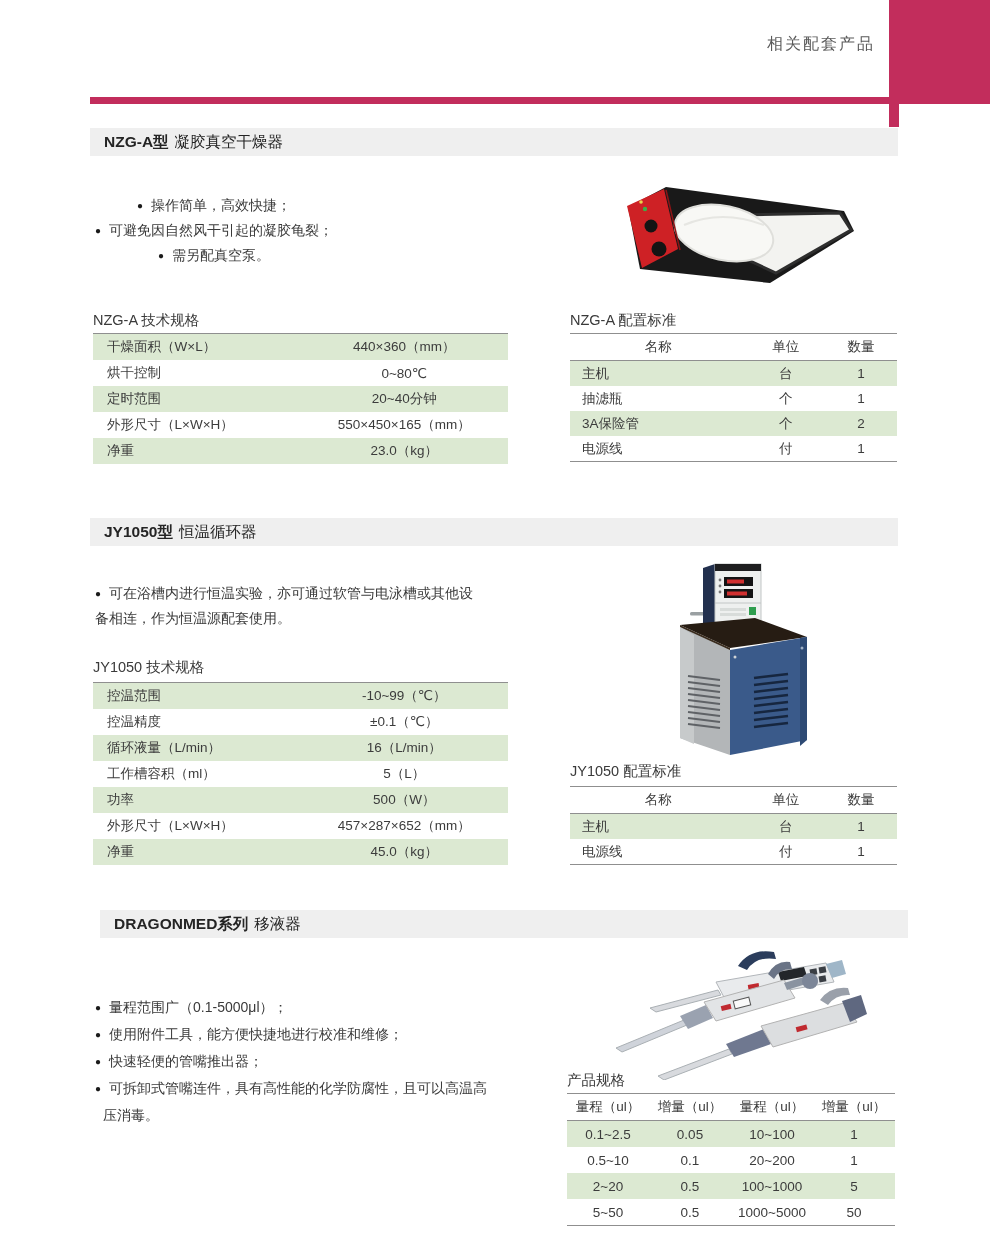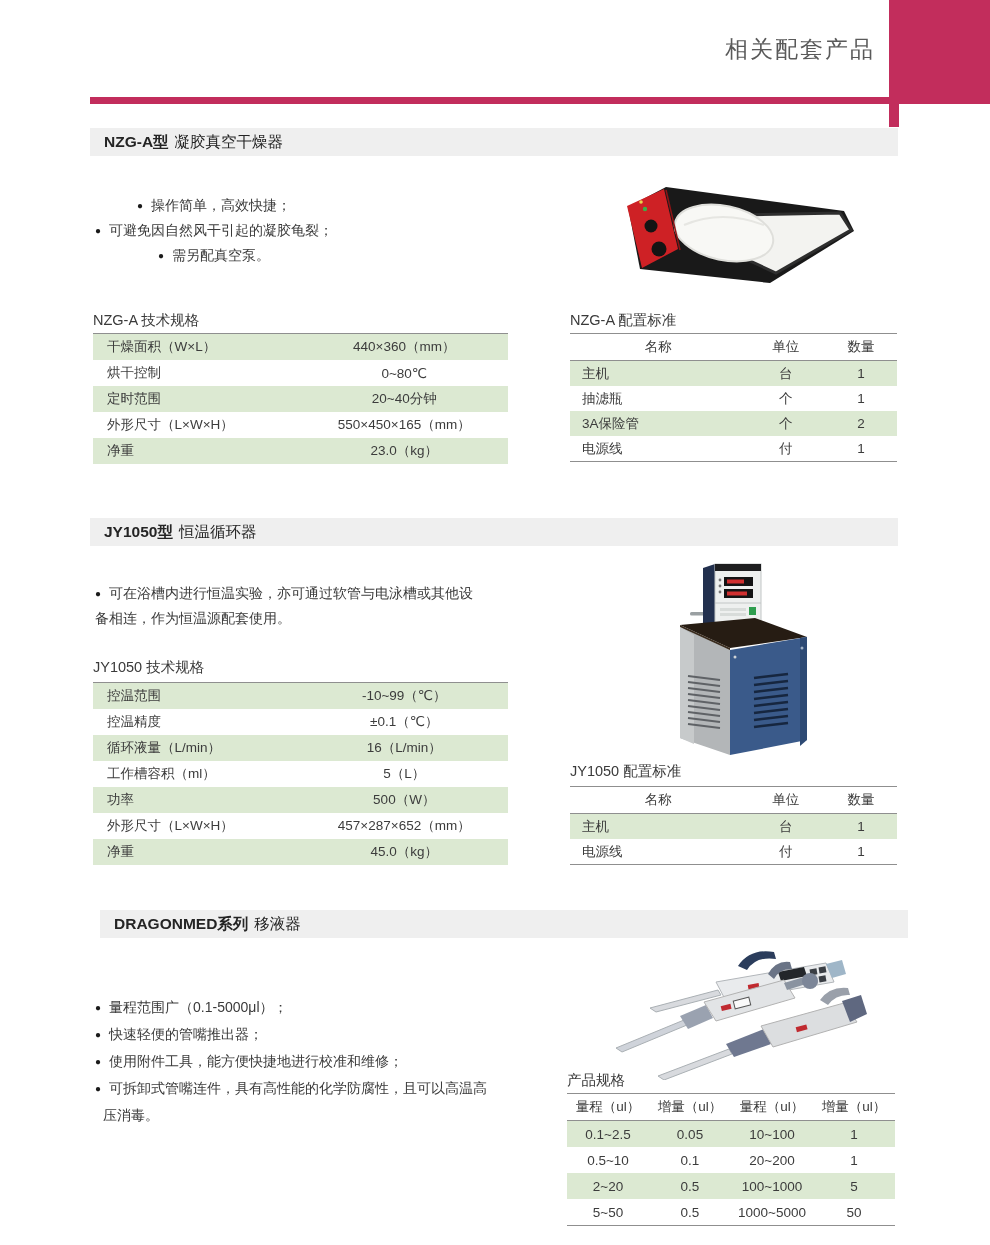--- a/index.html
+++ b/index.html
@@ -1,21 +1,21 @@
 <!DOCTYPE html>
 <html><head>
 <meta charset="utf-8">
 <style>
   html,body{margin:0;padding:0;background:#ffffff;}
   #page{
     position:relative;width:990px;height:1245px;margin:0 auto;background:#ffffff;
     font-family:"Liberation Sans","DejaVu Sans",sans-serif;color:#3b3b3b;overflow:hidden;
   }
   
-  .hdr-title{position:absolute;top:34px;right:115px;font-size:23px;letter-spacing:2px;color:#5a5a5a;}
+  .hdr-title{position:absolute;top:34px;right:115px;font-size:16px;letter-spacing:2px;color:#5a5a5a;}
   .pink-block{position:absolute;left:889px;top:0;width:101px;height:104px;background:#c22d5c;}
   .pink-bar{position:absolute;left:90px;top:97px;width:809px;height:7px;background:#c22d5c;}
   .pink-stub{position:absolute;left:889px;top:104px;width:10px;height:23px;background:#c22d5c;}
   
   .secbar{position:absolute;left:90px;width:808px;height:28px;background:#efefef;line-height:28px;padding-left:14px;box-sizing:border-box;color:#242424;}
   .secbar .model{font-weight:bold;font-size:15.5px;}
   .secbar .rest{font-size:15.5px;margin-left:6px;}
   
   .bullets{position:absolute;font-size:14px;color:#3a3a3a;}
   .bline{line-height:25px;white-space:nowrap;}
@@ -242,22 +242,22 @@
         <div class="cq">1</div>
       </div>
   </div>
 
   <div class="secbar" style="top:910px;margin-left:10px;">
     <span class="model">DRAGONMED系列</span><span class="rest">移液器</span>
   </div>
 
   <div class="bullets" style="left:95px;top:994px;">
     <div class="bline26 has-dot">量程范围广（0.1-5000μl）；</div>
+    <div class="bline26 has-dot">使用附件工具，能方便快捷地进行校准和维修；</div>
     <div class="bline26 has-dot">快速轻便的管嘴推出器；</div>
-    <div class="bline26 has-dot">使用附件工具，能方便快捷地进行校准和维修；</div>
     <div class="bline26 has-dot">可拆卸式管嘴连件，具有高性能的化学防腐性，且可以高温高</div>
     <div class="bline26 indent">压消毒。</div>
   </div>
 
   <div class="imgbox" style="left:598px;top:942px;width:310px;height:138px;">
     <svg width="310" height="138" viewBox="0 0 310 138">
 
       <polygon points="52,66 120,48 123,53 58,70" fill="#d8dade" stroke="#aab0b4" stroke-width="1"></polygon>
       <polygon points="118,40 228,21 236,40 128,59" fill="#e9ebed" stroke="#b2b6ba" stroke-width="1"></polygon>
       <polygon points="180,30 206,25 209,34 183,39" fill="#23262a"></polygon>

